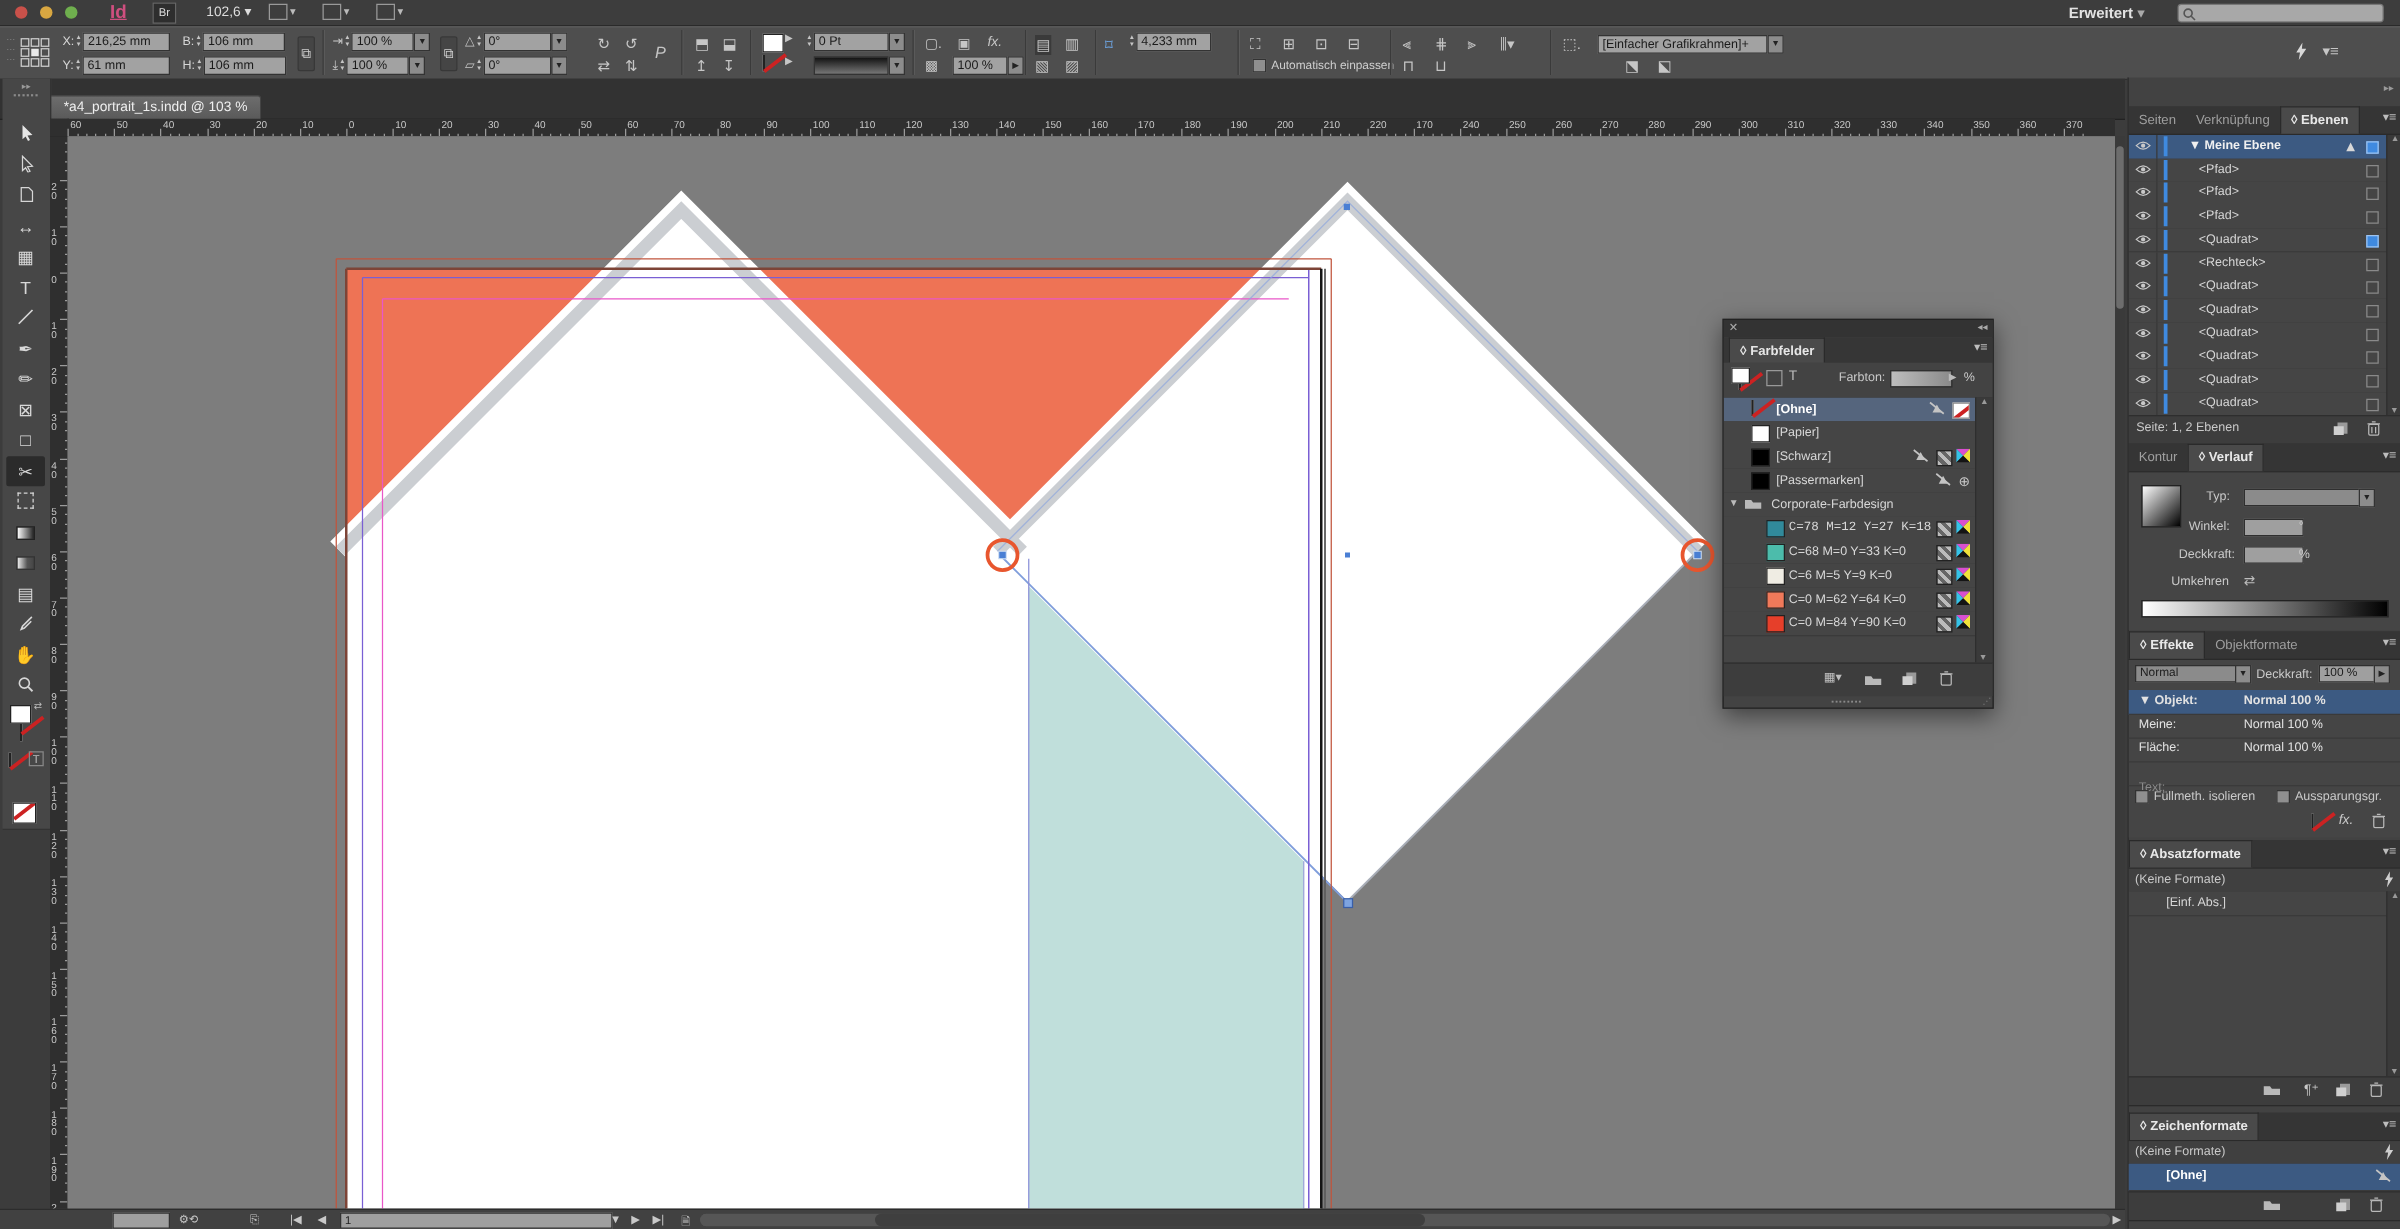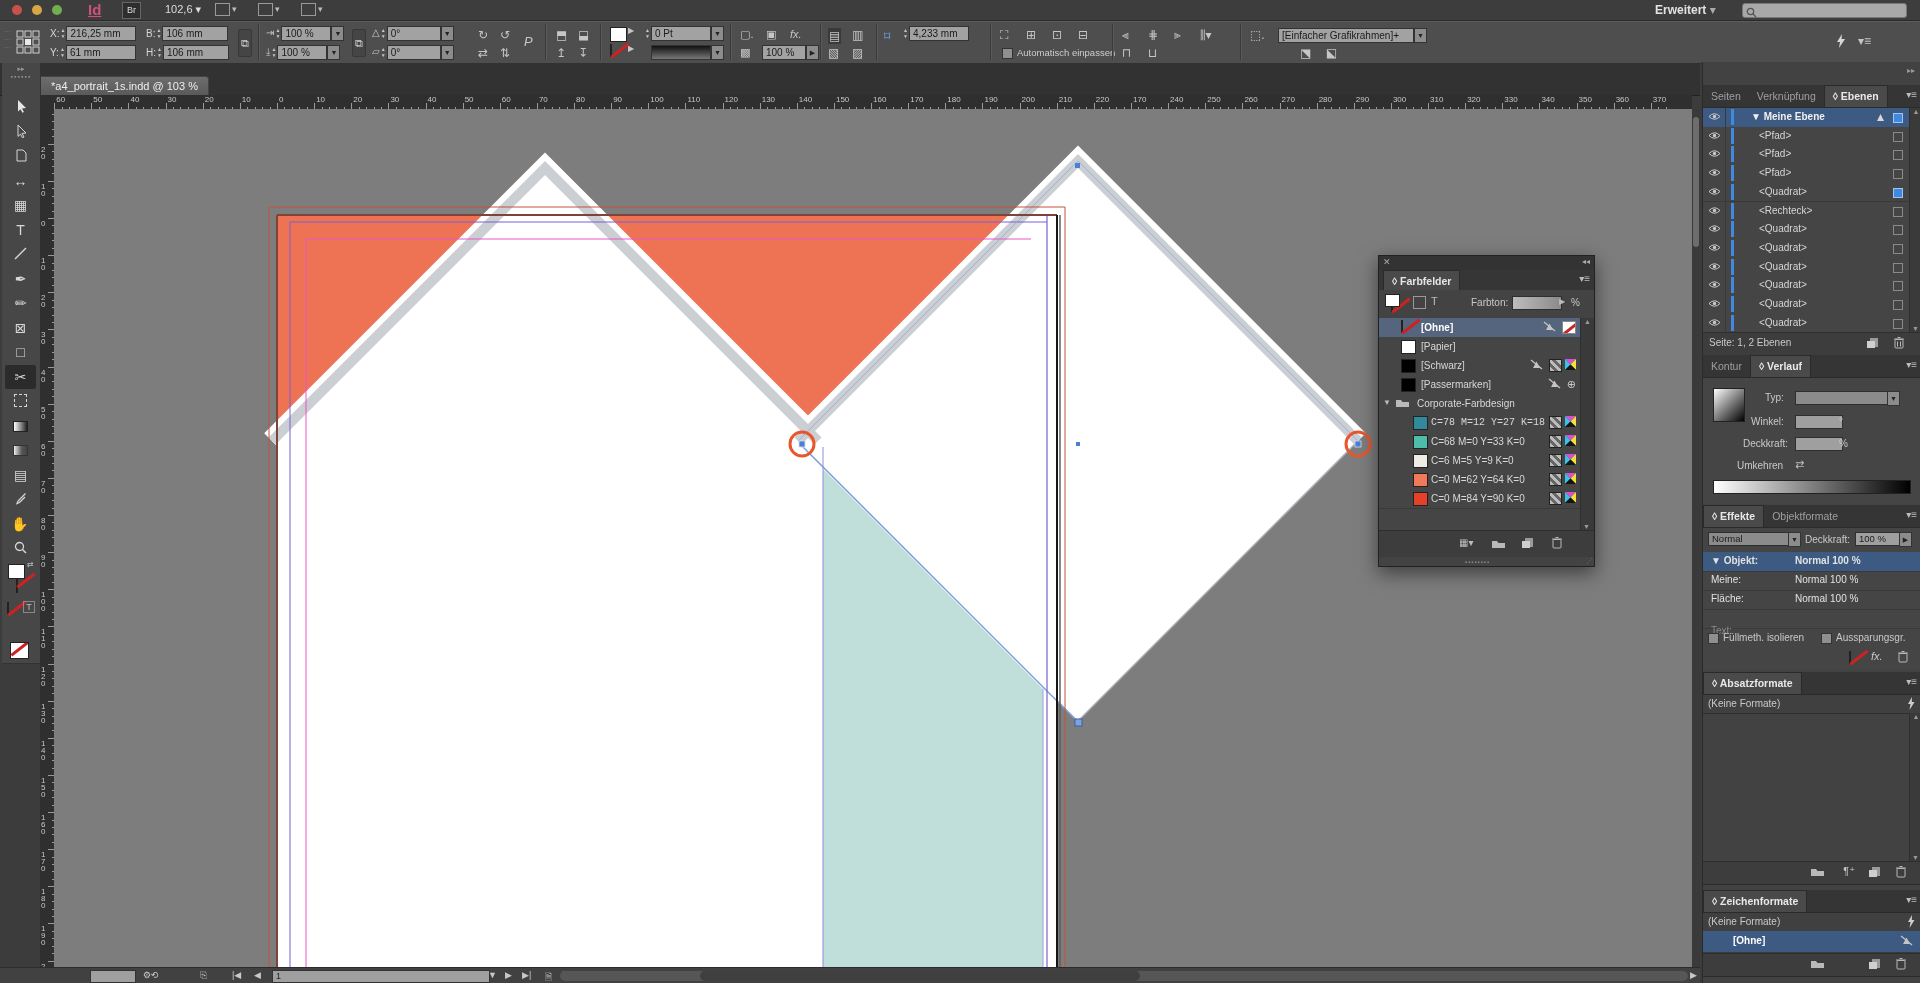--- a/index.html
+++ b/index.html
@@ -996,20 +996,25 @@
   <div class="ptabs" style="top:610px">
     <span class="ptab active">◊ <span>Absatzformate</span></span>
     <span class="pmenu">▾≡</span>
   </div>
   <div style="position:absolute;left:0;top:633px;width:218px;height:18px;background:#404040;border-bottom:1px solid #2e2e2e">
     <span style="position:absolute;left:5px;top:3px;color:#c9c9c9">(Keine Formate)</span>
     <span style="position:absolute;right:6px;top:2px"><svg width="8" height="13">
           <path d="M5 0 L1 7 h2.5 L2.5 13 L7.5 5 H4.8Z" fill="#cfcfcf"></path>
         </svg></span>
   </div>
+  <div id="paralist" style="position:absolute;left:0;top:651px;width:218px;height:148px;background:#454545">
+      <div class="erow" style="top: 0px;">
+        <span style="position:absolute;left:30px;top:4px;color:#d6d6d6">[Einf. Abs.]</span>
+      </div>
+    </div>
   <div class="panelscroll" style="top:651px;height:148px;left:206px">▲<div style="position:absolute;bottom:0;left:2px">▼</div></div>
   <div class="pfooter" style="top:799px">
     <span style="position:absolute;right:96px;top:4px"><svg width="15" height="11">
           <path d="M1 3 h5 l1.5 2 H14 V10 H1Z" fill="#b9b9b9"></path>
         </svg></span>
     <span style="position:absolute;right:66px;top:3px;color:#c9c9c9;font-size:11px">¶⁺</span>
     <span style="position:absolute;right:40px;top:4px"><svg width="13" height="12">
           <rect x="4" y="1" width="8" height="9" fill="#9a9a9a"></rect>
           <rect x="1" y="4" width="8" height="7" fill="#cfcfcf"></rect>
         </svg></span>

